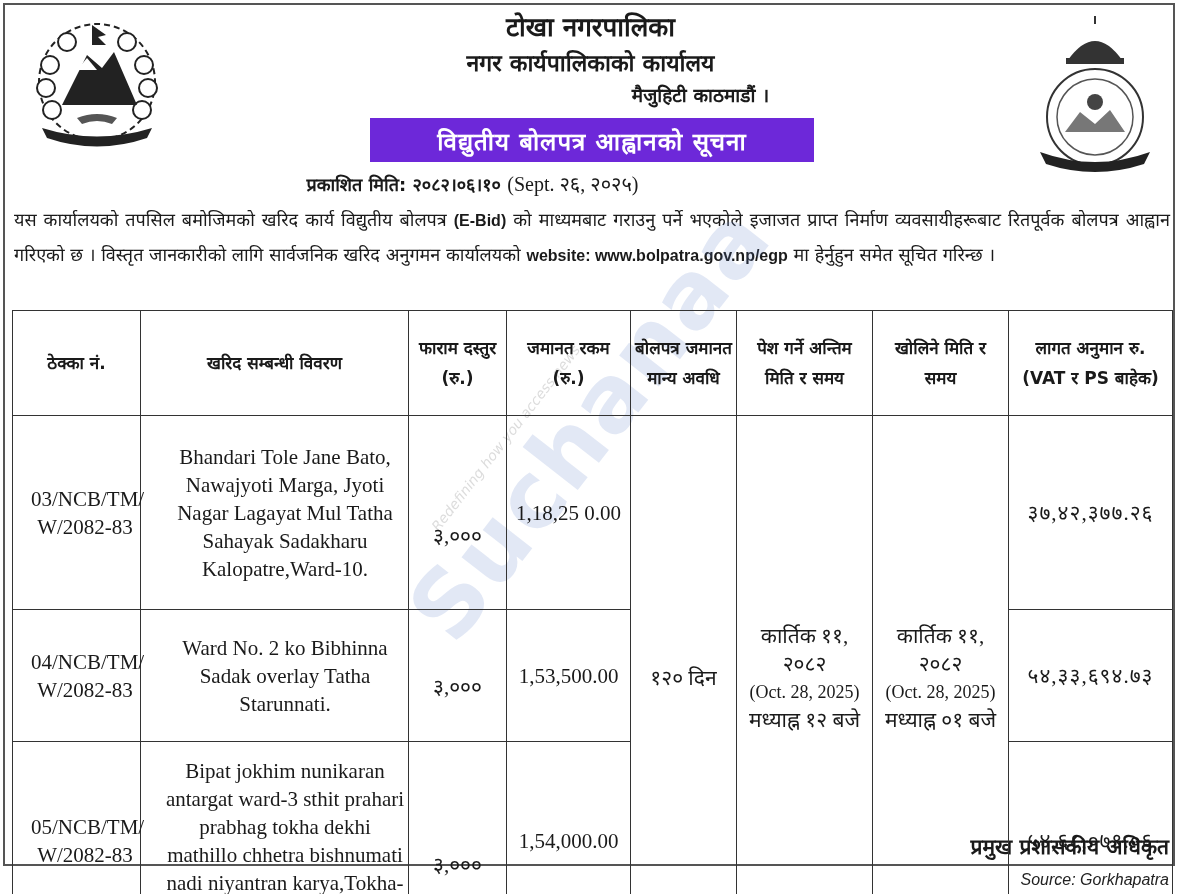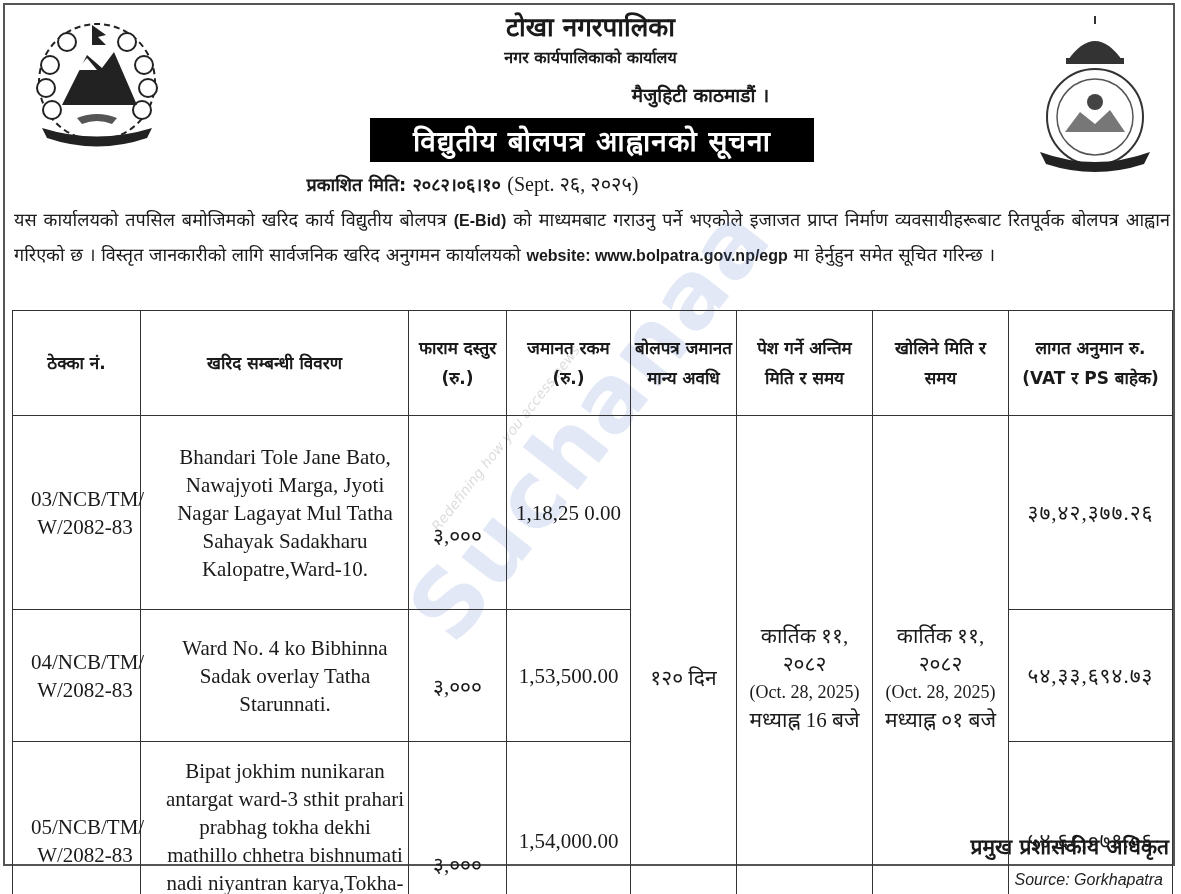--- a/index.html
+++ b/index.html
@@ -21,25 +21,25 @@
     color: rgba(95,130,200,0.18); letter-spacing: 2px; white-space: nowrap;
   }
   .wm-sub {
     position: absolute; left: 60px; top: 180px; transform: rotate(-52deg);
     font-size: 14px; color: rgba(140,140,140,0.30); white-space: nowrap; font-style: italic;
   }
   .logo-left { position: absolute; left: 22px; top: 10px; width: 150px; height: 150px; }
   .logo-right { position: absolute; left: 1030px; top: 12px; width: 130px; height: 170px; }
   .head-line { position: absolute; left: 0; width: 1181px; text-align: center; font-weight: bold; }
   .h1 { top: 8px; font-size: 26px; }
-  .h2 { top: 46px; font-size: 16px; }
+  .h2 { top: 46px; font-size: 23px; }
   .h3 { top: 82px; font-size: 19px; left: 110px; }
   .title-box {
     position: absolute; left: 370px; top: 118px; width: 444px; height: 44px;
-    background: #000000; color: #fff; font-size: 28px; font-weight: bold;
+    background: #6d28d9; color: #fff; font-size: 24px; font-weight: bold;
     display: flex; align-items: center; justify-content: center; letter-spacing: 1px;
   }
   .pub-date { position: absolute; left: 0; width: 945px; top: 170px; text-align: center; font-size: 18px; font-weight: bold; }
   .pub-date .en { font-family: "Liberation Serif", serif; font-weight: normal; font-size: 20px; }
   .intro {
     position: absolute; left: 14px; top: 203px; width: 1156px; font-size: 18px; line-height: 34px;
     text-align: justify; font-family: "DejaVu Serif", serif;
   }
   .intro b { font-family: Liberation Sans, sans-serif; font-size: 16px; }
   table.bids {
@@ -53,21 +53,21 @@
   td.desc { text-align: left; padding-left: 22px; }
   td.fee { vertical-align: top; padding-top: 48px; font-family: "DejaVu Sans", sans-serif; font-size: 15px; }
   td.amt { font-size: 23px; }
   td.nep { font-family: "DejaVu Sans", sans-serif; font-size: 17px; }
   td.est { font-family: "DejaVu Sans", sans-serif; font-size: 16px; letter-spacing: 1px; }
   .r1 td { height: 144px; }
   .r2 td { height: 106px; }
   .r3 td { height: 146px; }
   .dt-en { font-family: "Liberation Serif", serif; font-size: 18px; }
   .signature { position: absolute; right: 12px; top: 832px; font-size: 21px; font-weight: bold; text-align: center; }
-  .source { position: absolute; right: 18px; top: 871px; font-size: 16px; font-style: italic; font-family: "Liberation Sans", sans-serif; color: #222; }
+  .source { position: absolute; right: 12px; top: 871px; font-size: 16px; font-style: italic; font-family: "Liberation Sans", sans-serif; color: #222; }
 </style>
 </head>
 <body>
 
 <div class="frame"></div>
 
 <div class="watermark">
   <div class="wm-text">Suchanaa</div>
   <div class="wm-sub">Redefining how you access news</div>
 </div>
@@ -151,32 +151,32 @@
   <tbody>
     <tr class="r1">
       <td class="ref">03/NCB/TM/ W/2082-83</td>
       <td class="desc">Bhandari Tole Jane Bato, Nawajyoti Marga, Jyoti Nagar Lagayat Mul Tatha Sahayak Sadakharu Kalopatre,Ward-10.</td>
       <td class="fee">३,०००</td>
       <td class="amt">1,18,25 0.00</td>
       <td class="nep" rowspan="3">१२० दिन</td>
       <td class="nep" rowspan="3">
         <div>कार्तिक ११, २०८२</div>
         <div class="dt-en">(Oct. 28, 2025)</div>
-        <div>मध्याह्न 16 बजे</div>
+        <div>मध्याह्न १२ बजे</div>
       </td>
       <td class="nep" rowspan="3">
         <div>कार्तिक ११, २०८२</div>
         <div class="dt-en">(Oct. 28, 2025)</div>
         <div>मध्याह्न ०१ बजे</div>
       </td>
       <td class="est">३७,४२,३७७.२६</td>
     </tr>
     <tr class="r2">
       <td class="ref">04/NCB/TM/ W/2082-83</td>
-      <td class="desc">Ward No. 4 ko Bibhinna Sadak overlay Tatha Starunnati.</td>
+      <td class="desc">Ward No. 2 ko Bibhinna Sadak overlay Tatha Starunnati.</td>
       <td class="fee" style="padding-top:24px">३,०००</td>
       <td class="amt">1,53,500.00</td>
       <td class="est">५४,३३,६९४.७३</td>
     </tr>
     <tr class="r3">
       <td class="ref">05/NCB/TM/ W/2082-83</td>
       <td class="desc">Bipat jokhim nunikaran antargat ward-3 sthit prahari prabhag tokha dekhi mathillo chhetra bishnumati nadi niyantran karya,Tokha-3.</td>
       <td class="fee" style="padding-top:50px">३,०००</td>
       <td class="amt">1,54,000.00</td>
       <td class="est">५४,६८,०७९.०६</td>

